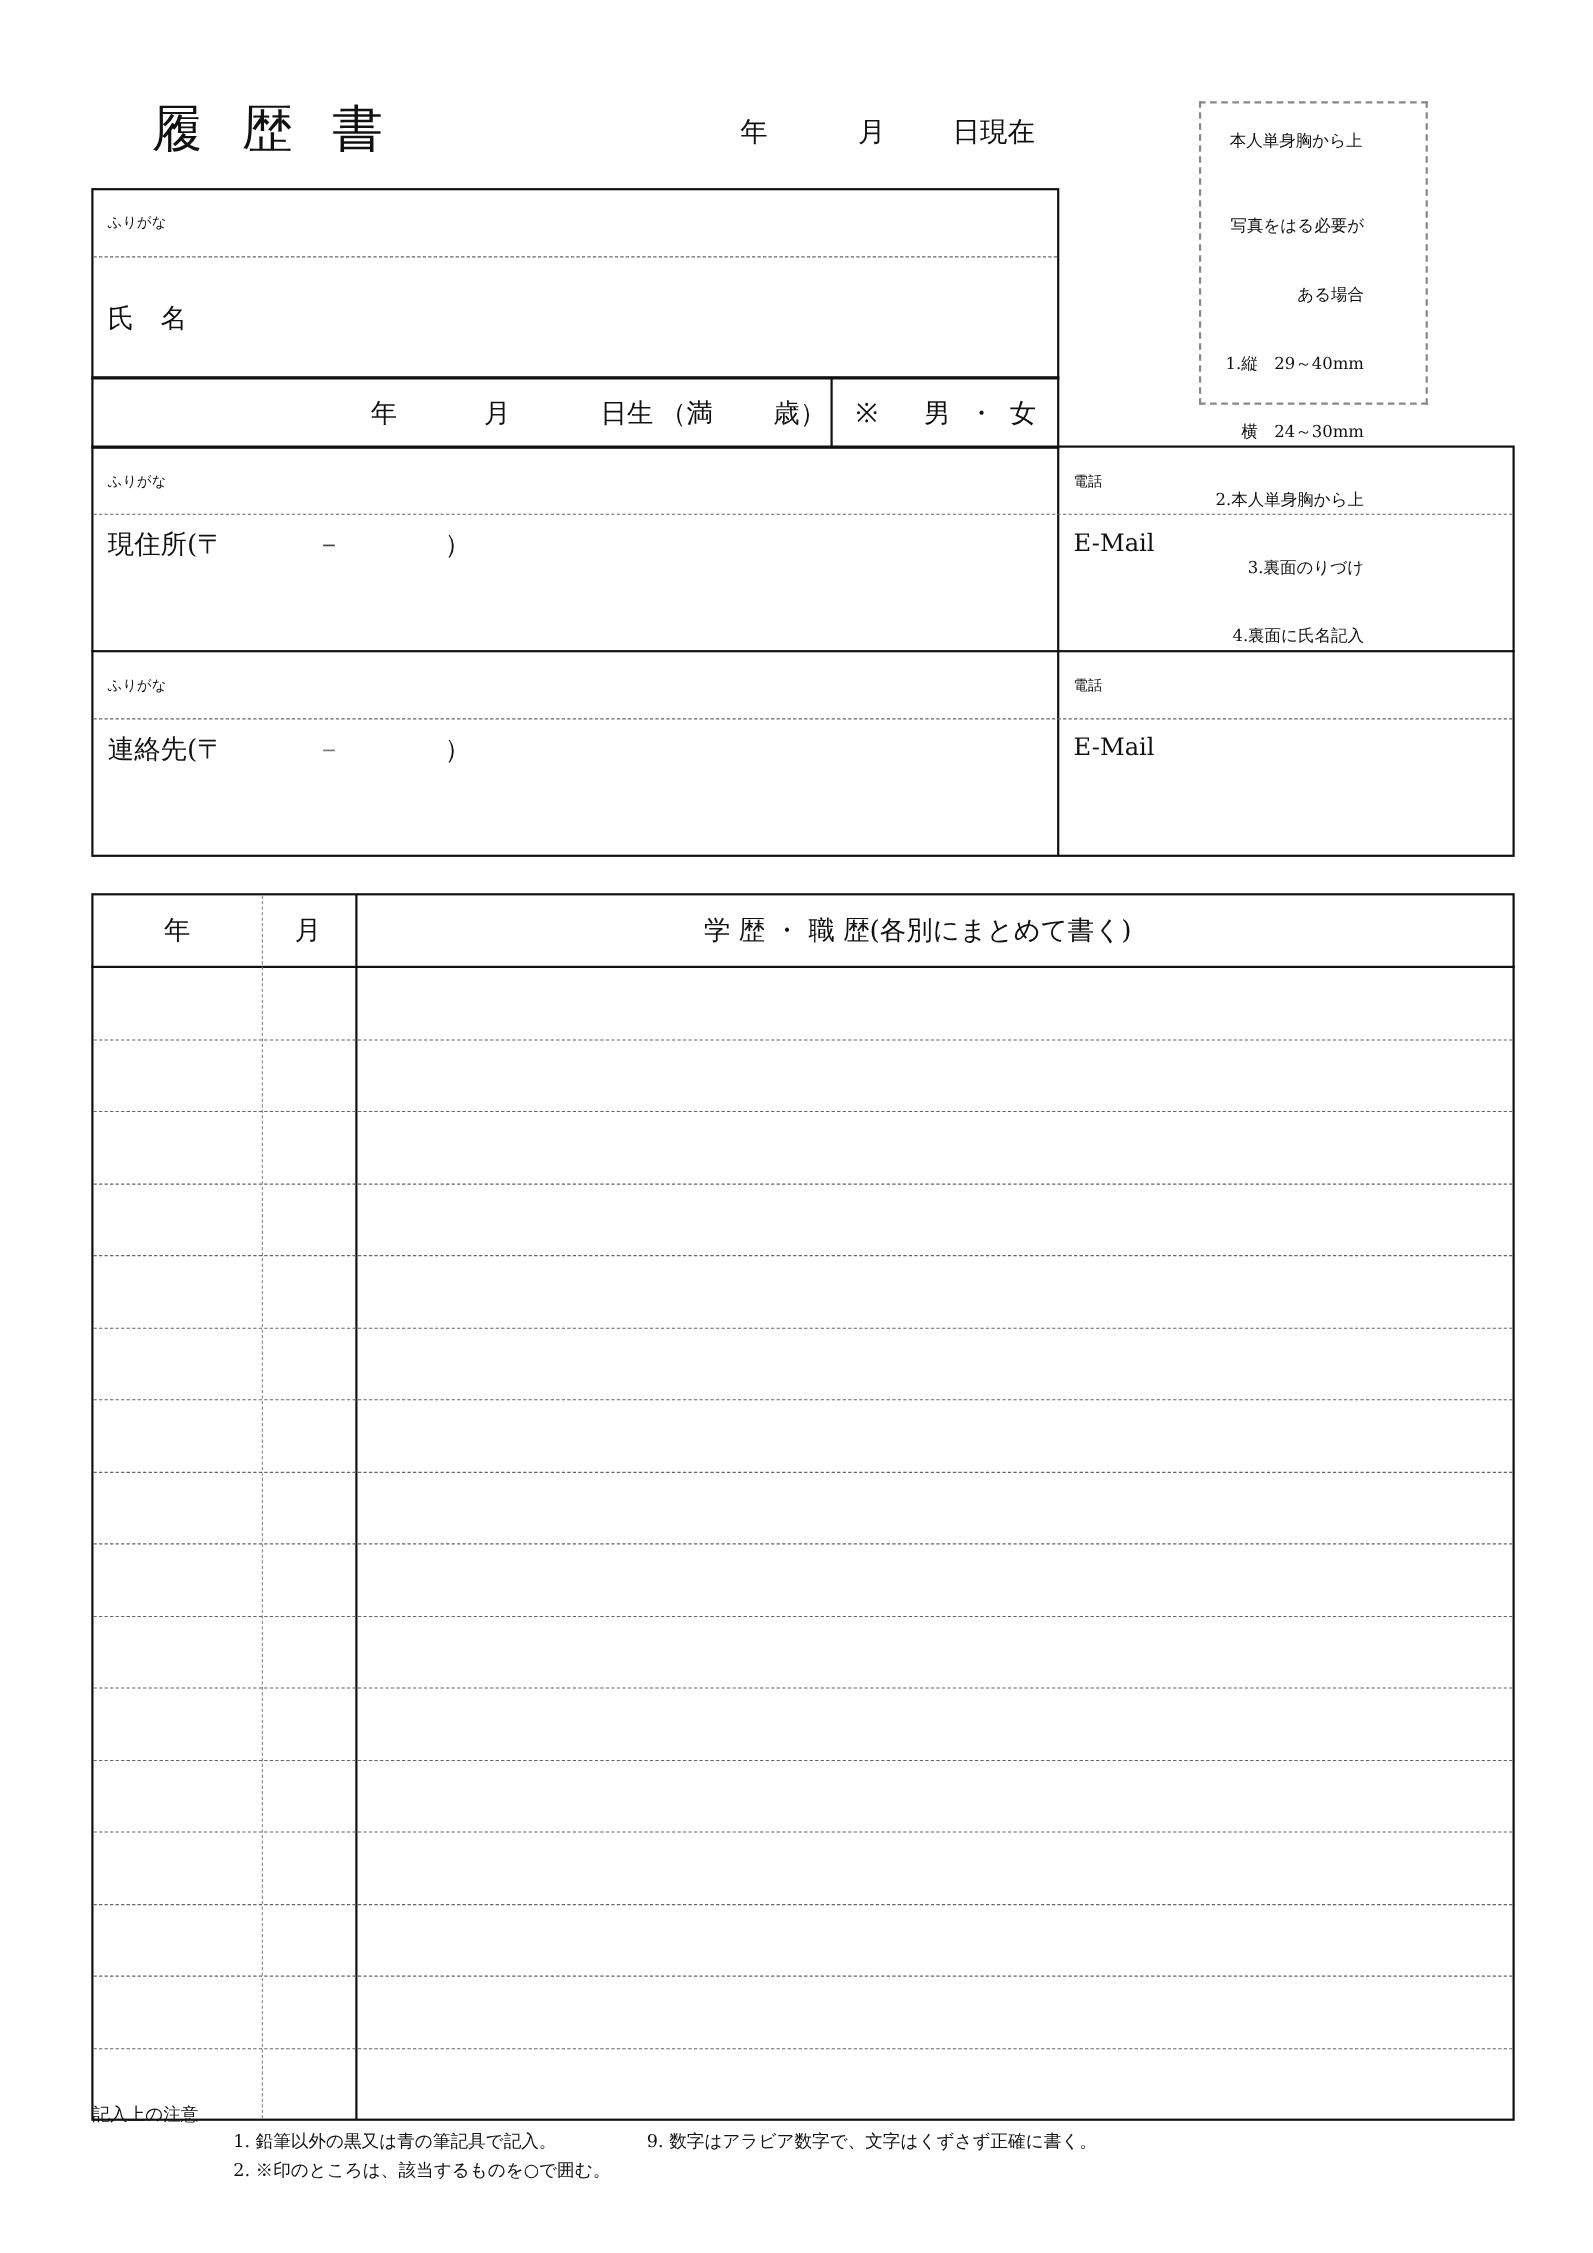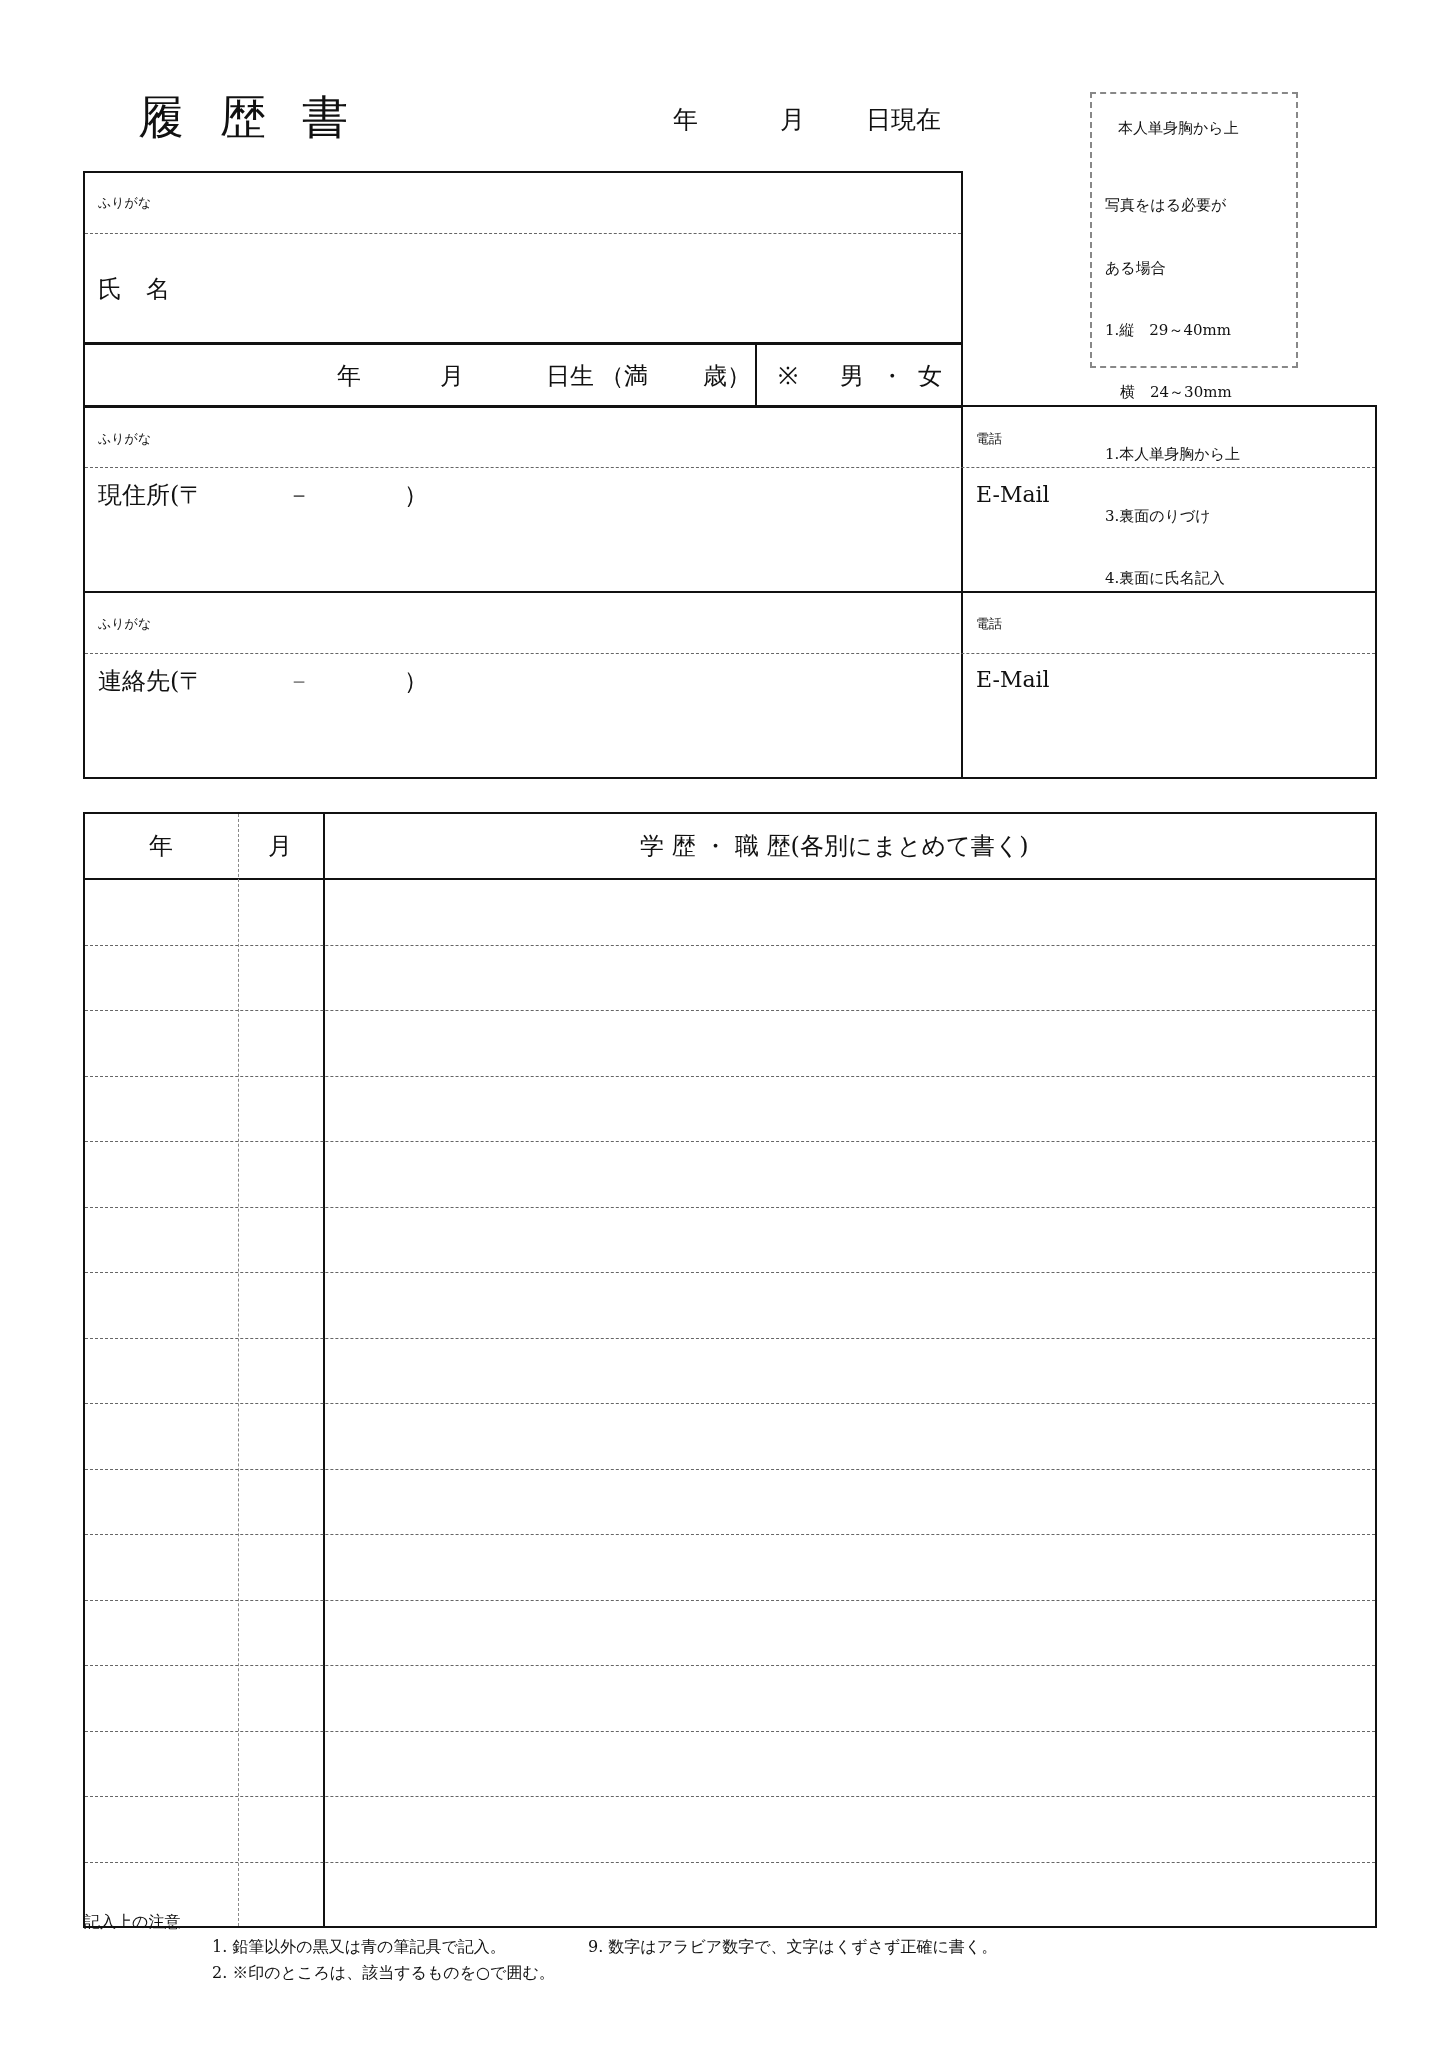--- a/index.html
+++ b/index.html
@@ -10,40 +10,40 @@
   .dash-h { position:absolute; height:0; border-top:1px dashed #666; }
   .dash-v { position:absolute; width:0; border-left:1px dashed #888; }
   .box { position:absolute; border:2px solid #111; box-sizing:border-box; }
   .title { font-size:46px; letter-spacing:36px; line-height:1; }
   .lbl-sm { font-size:13px; line-height:1; }
   .lbl-md { font-size:24px; line-height:1; }
   .lbl-date { font-size:25px; line-height:1; }
   .photo { position:absolute; left:1090px; top:92px; width:208px; height:276px;
            border:2px dashed #888; box-sizing:border-box; }
   .photo .ph-title { position:absolute; left:26px; top:27px; font-size:15px; line-height:1; }
-  .photo .ph-list { position:absolute; left:13px; top:60px; font-size:15px; line-height:20.7px; white-space:pre; }
+  .photo .ph-list { position:absolute; left:13px; top:60px; font-size:15px; line-height:20.7px; white-space:pre;text-align:right; }
   .note { font-size:16px; line-height:1; }
   .field { position:absolute; background:transparent; }
 </style>
 </head>
 <body>
 
 <div class="abs title" style="left:98px; top:94px;margin-left:40px;">履歴書</div>
 <div class="abs lbl-date" style="left:673px; top:107px;">年</div>
 <div class="abs lbl-date" style="left:780px; top:107px;">月</div>
 <div class="abs lbl-date" style="left:866px; top:107px;">日現在</div>
 
 <div class="photo">
   <div class="ph-title">本人単身胸から上</div>
   <div class="ph-list">
     <div>写真をはる必要が</div>
     <div>ある場合</div>
     <div>1.縦　29～40mm</div>
     <div>　横　24～30mm</div>
-    <div>1.本人単身胸から上</div>
+    <div>2.本人単身胸から上</div>
     <div>3.裏面のりづけ</div>
     <div>4.裏面に氏名記入</div>
   </div>
 </div>
 
 <div class="box" style="left:83px; top:171px; width:880px; height:237px;"></div>
 <div class="dash-h" style="left:85px; top:233px; width:876px;"></div>
 <div class="solid" style="left:83px; top:342px; width:880px; height:3px;"></div>
 <div class="solid" style="left:755px; top:344px; width:2px; height:63px;"></div>
 

